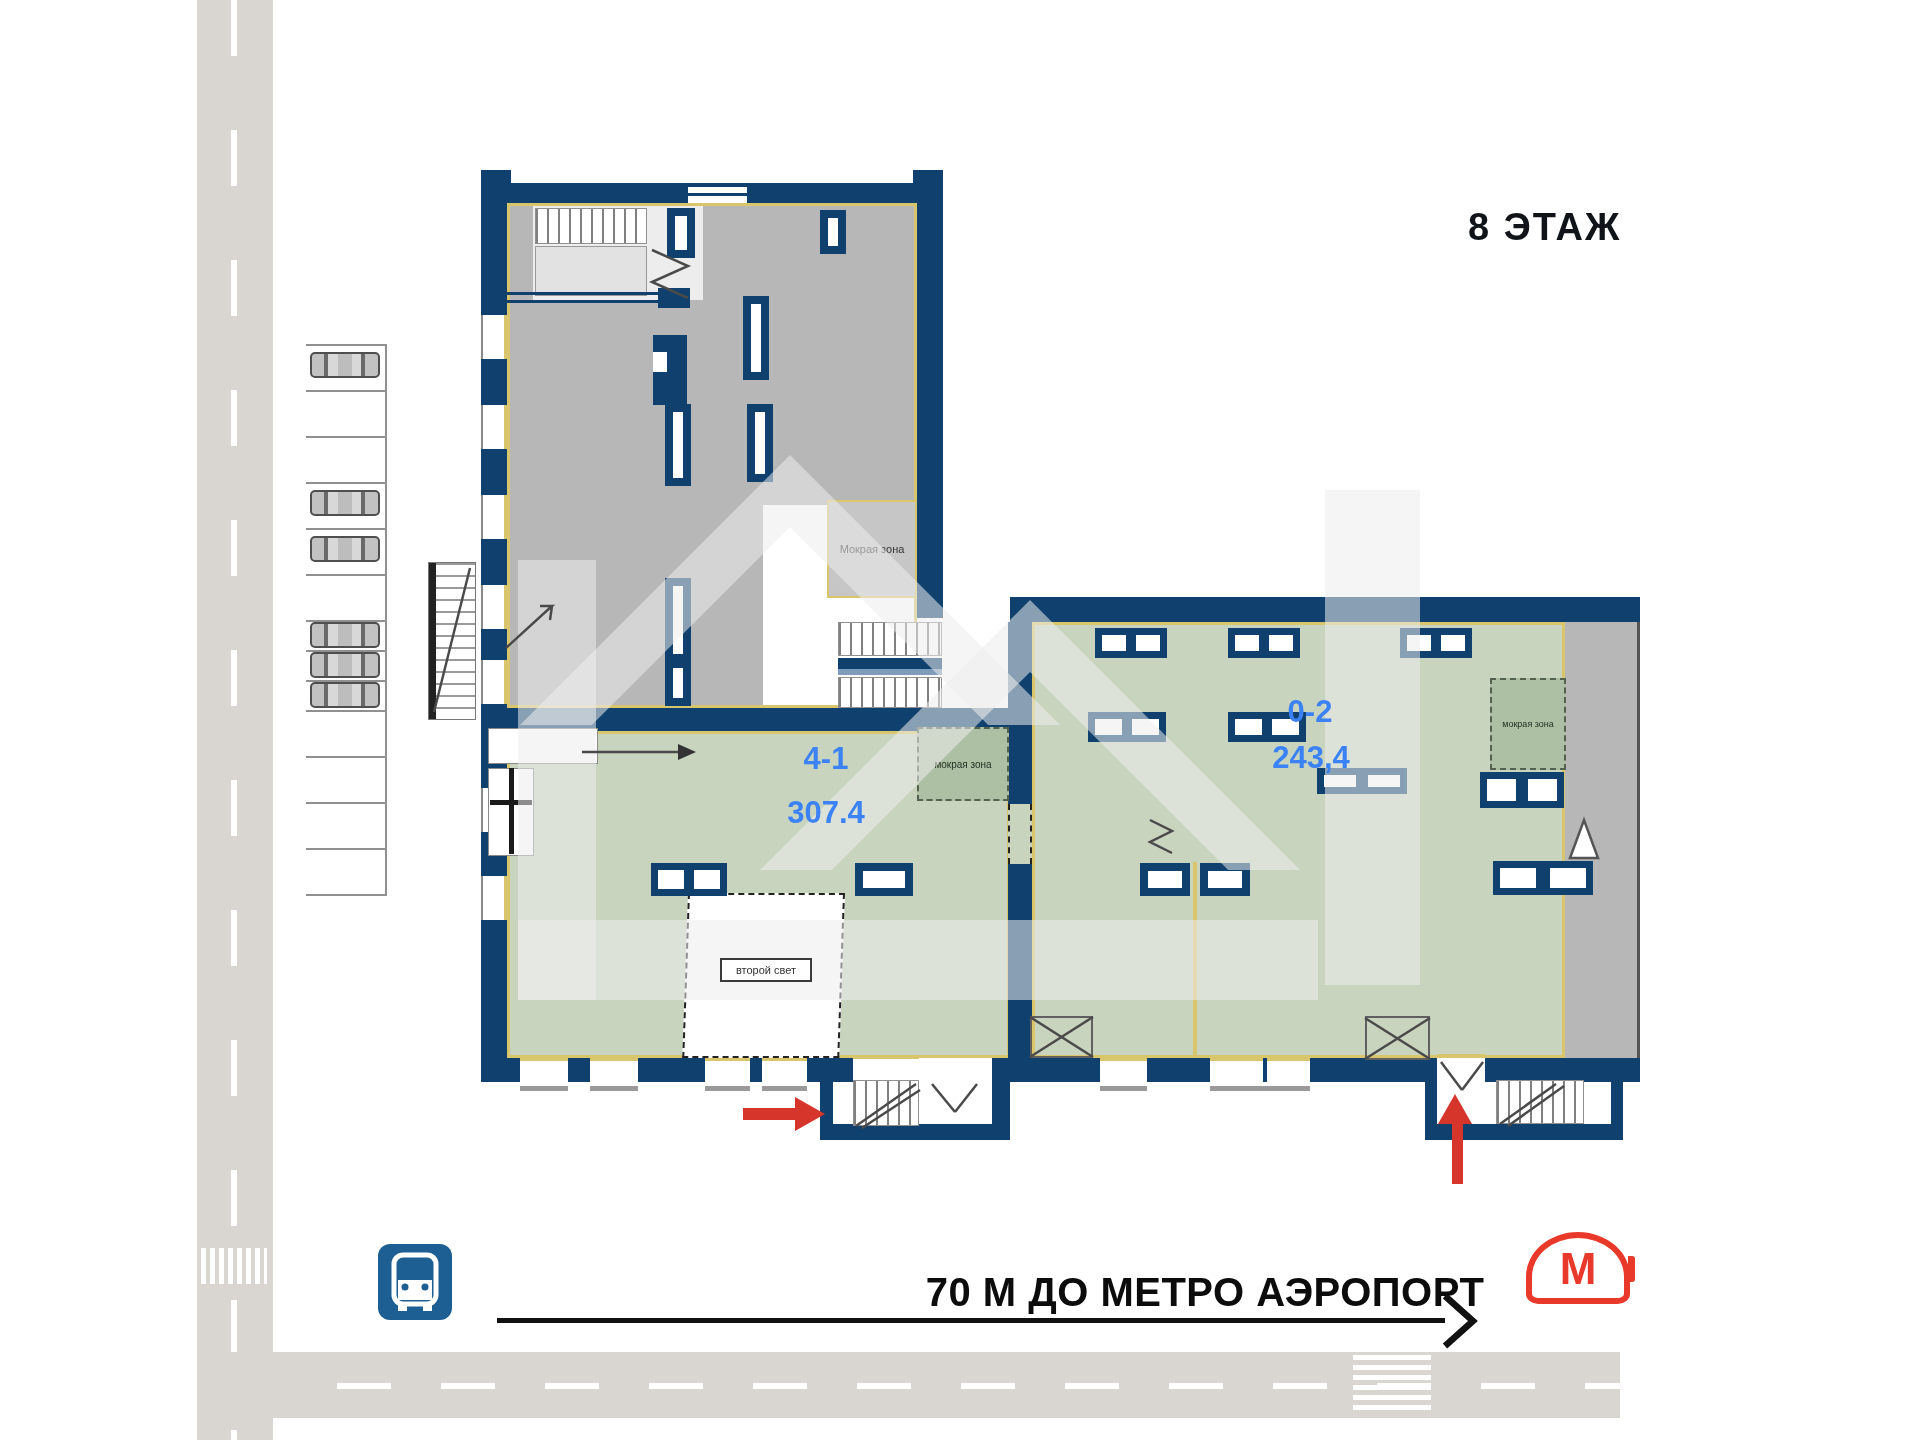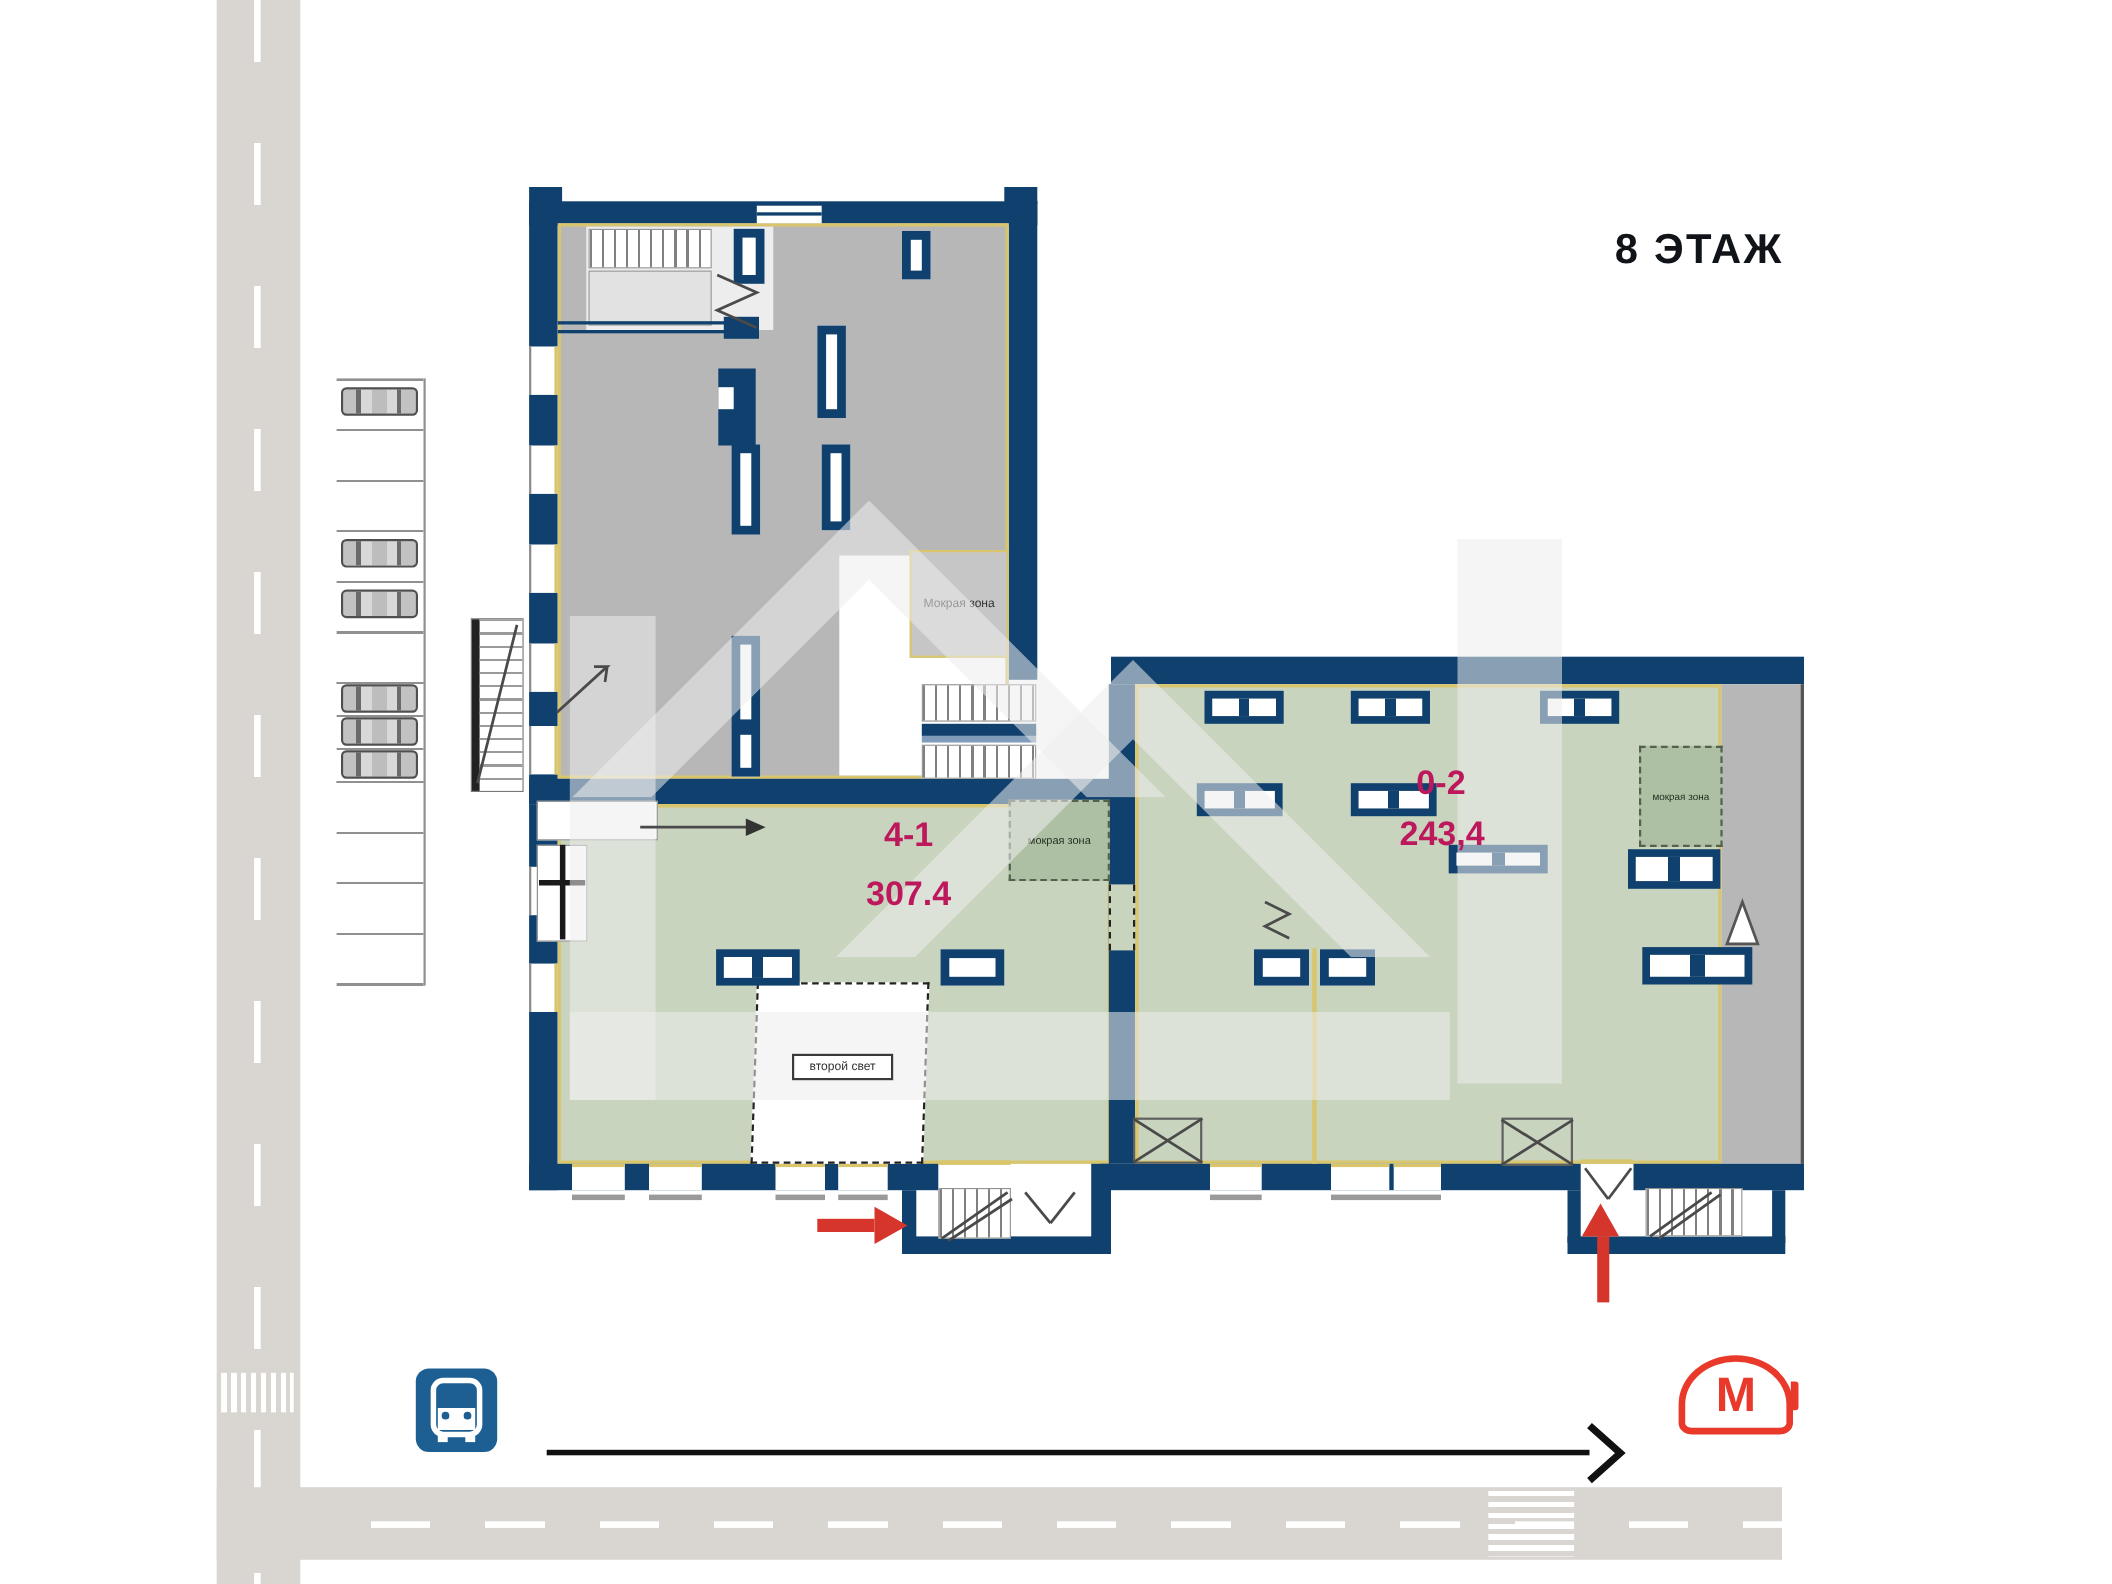--- a/index.html
+++ b/index.html
@@ -13,21 +13,21 @@
   .pillar2{border:7px solid #10406e;box-sizing:border-box;
            background:linear-gradient(90deg,#fff 0 42%,#10406e 42% 58%,#fff 58%);}
   .window-gap{background:#fff;border-left:2px solid #8a8a8a;border-right:3px solid #d9c56b;box-sizing:border-box;}
   .window-b{background:#fff;border-top:3px solid #d9c56b;box-sizing:border-box;}
   .sill{background:#9a9a9a;}
   .treads-v{background-color:#fff;background-image:repeating-linear-gradient(90deg,#808080 0 2px,transparent 2px 11px);
             border:1px solid #909090;box-sizing:border-box;}
   .wetbox{background:#aec0a3;border:2px dashed #55604f;box-sizing:border-box;color:#233022;
           display:flex;align-items:center;justify-content:center;text-align:center;}
   .xbox{border:2px solid #606060;box-sizing:border-box;}
-  .roomlabel{color:#be185d;font-weight:bold;text-align:center;}
+  .roomlabel{color:#3b82f6;font-weight:bold;text-align:center;}
   .wm{background:rgba(236,236,236,0.55);pointer-events:none;}
   .wm-chev{clip-path:polygon(0% 100%,50% 0%,100% 100%,86.7% 100%,50% 26.7%,13.3% 100%);}
   .car{background:linear-gradient(90deg,#c2c2c2 0 18%,#6a6a6a 18% 24%,#d8d8d8 24% 40%,#bdbdbd 40% 60%,#d8d8d8 60% 74%,#6a6a6a 74% 80%,#c2c2c2 80%);
        border:2px solid #4f4f4f;border-radius:5px;box-sizing:border-box;}
   .z1{z-index:1}.z2{z-index:2}.z5{z-index:5}.z6{z-index:6}.z8{z-index:8}
 </style>
 </head>
 <body>
 
 <div id="stage">
@@ -228,20 +228,21 @@
     <svg width="74" height="76" xmlns="http://www.w3.org/2000/svg">
       <rect x="16" y="11" width="42" height="49" rx="9" fill="none" stroke="#fff" stroke-width="5"></rect>
       <rect x="20" y="36" width="34" height="20" fill="#fff"></rect>
       <circle cx="27" cy="43" r="3.5" fill="#1d5f93"></circle>
       <circle cx="47" cy="43" r="3.5" fill="#1d5f93"></circle>
       <rect x="20" y="60" width="9" height="7" fill="#fff"></rect>
       <rect x="45" y="60" width="9" height="7" fill="#fff"></rect>
     </svg>
   </div>
 
+  <div class="abs z8" style="left:905px;top:1270px;width:600px;text-align:center;font-size:40px;font-weight:bold;letter-spacing:0.5px;color:#0c0c0c;">70 М ДО МЕТРО АЭРОПОРТ</div>
   <div class="abs z8" style="left:497px;top:1318px;width:948px;height:5px;background:#111;"></div>
 
   <div class="abs z8" style="left:1526px;top:1232px;width:104px;height:72px;background:#fff;border:6px solid #e8392a;box-sizing:border-box;
               border-radius:50% 50% 12% 12% / 62% 62% 14% 14%;display:flex;align-items:center;justify-content:center;">
     <span style="color:#e8392a;font-size:44px;font-weight:800;line-height:1;margin-top:2px;">М</span>
   </div>
   <div class="abs z8" style="left:1628px;top:1256px;width:7px;height:26px;background:#e8392a;border-radius:0 3px 3px 0;"></div>
 
 </div>
 

